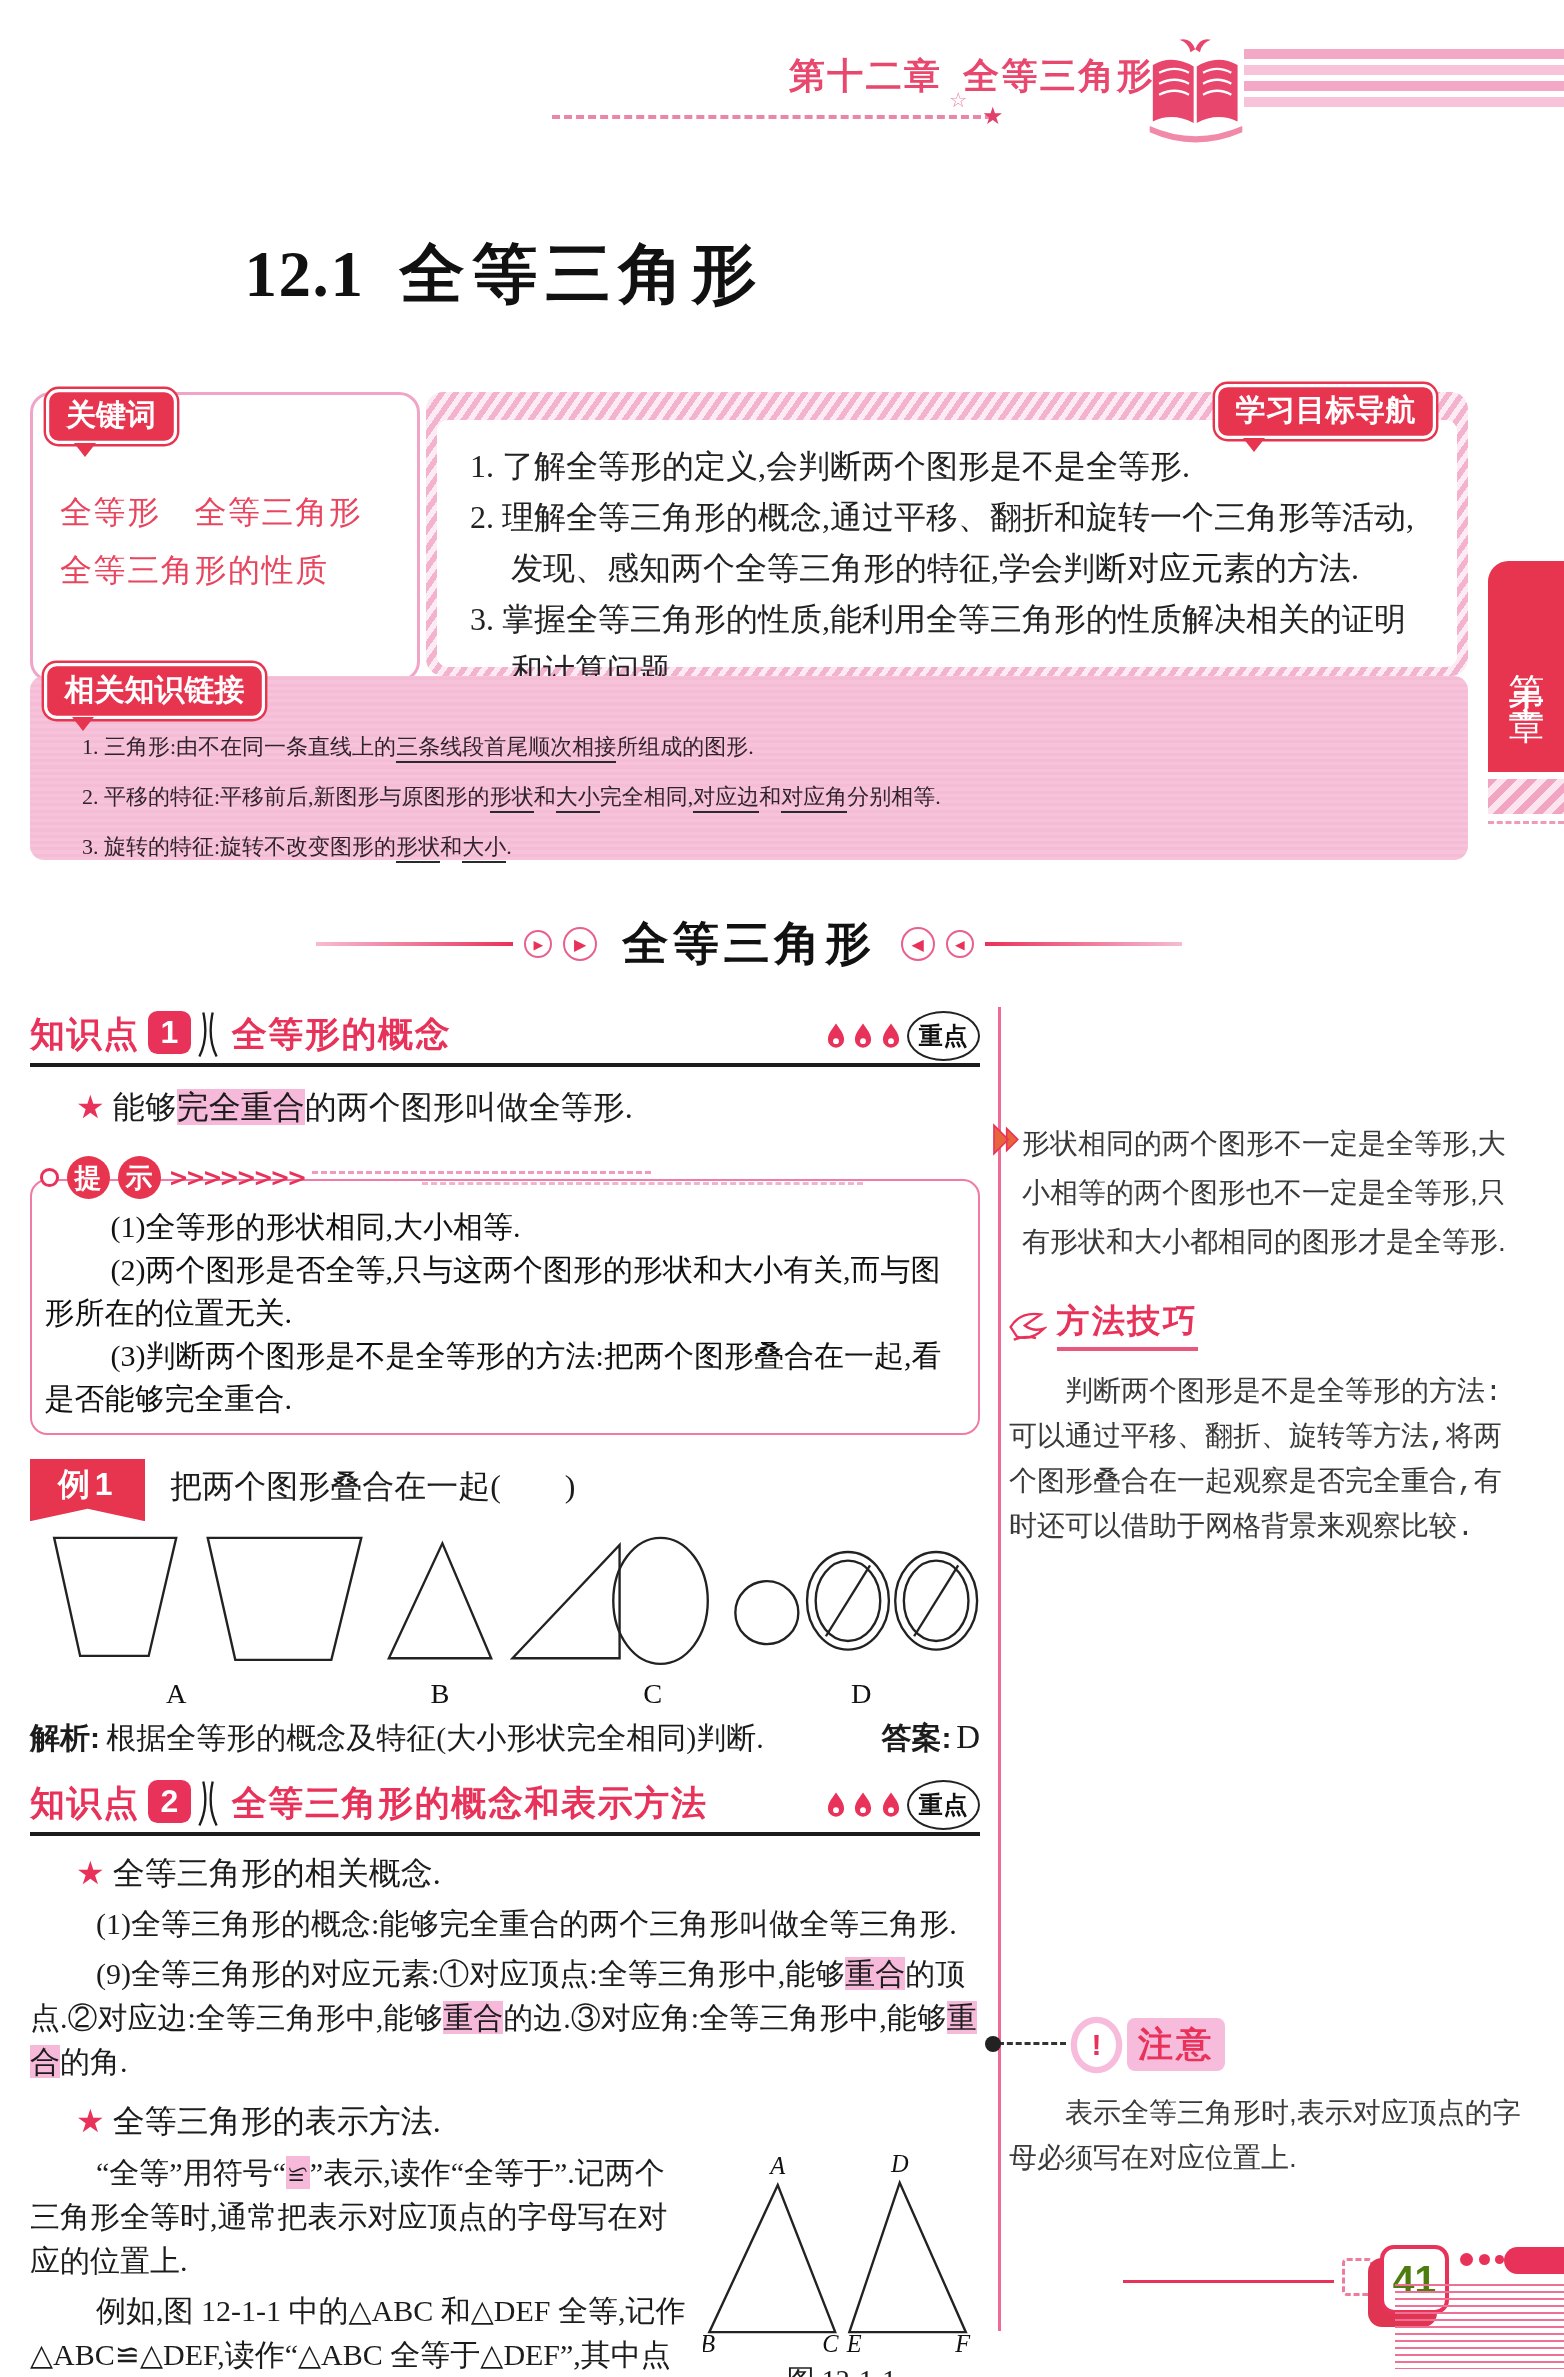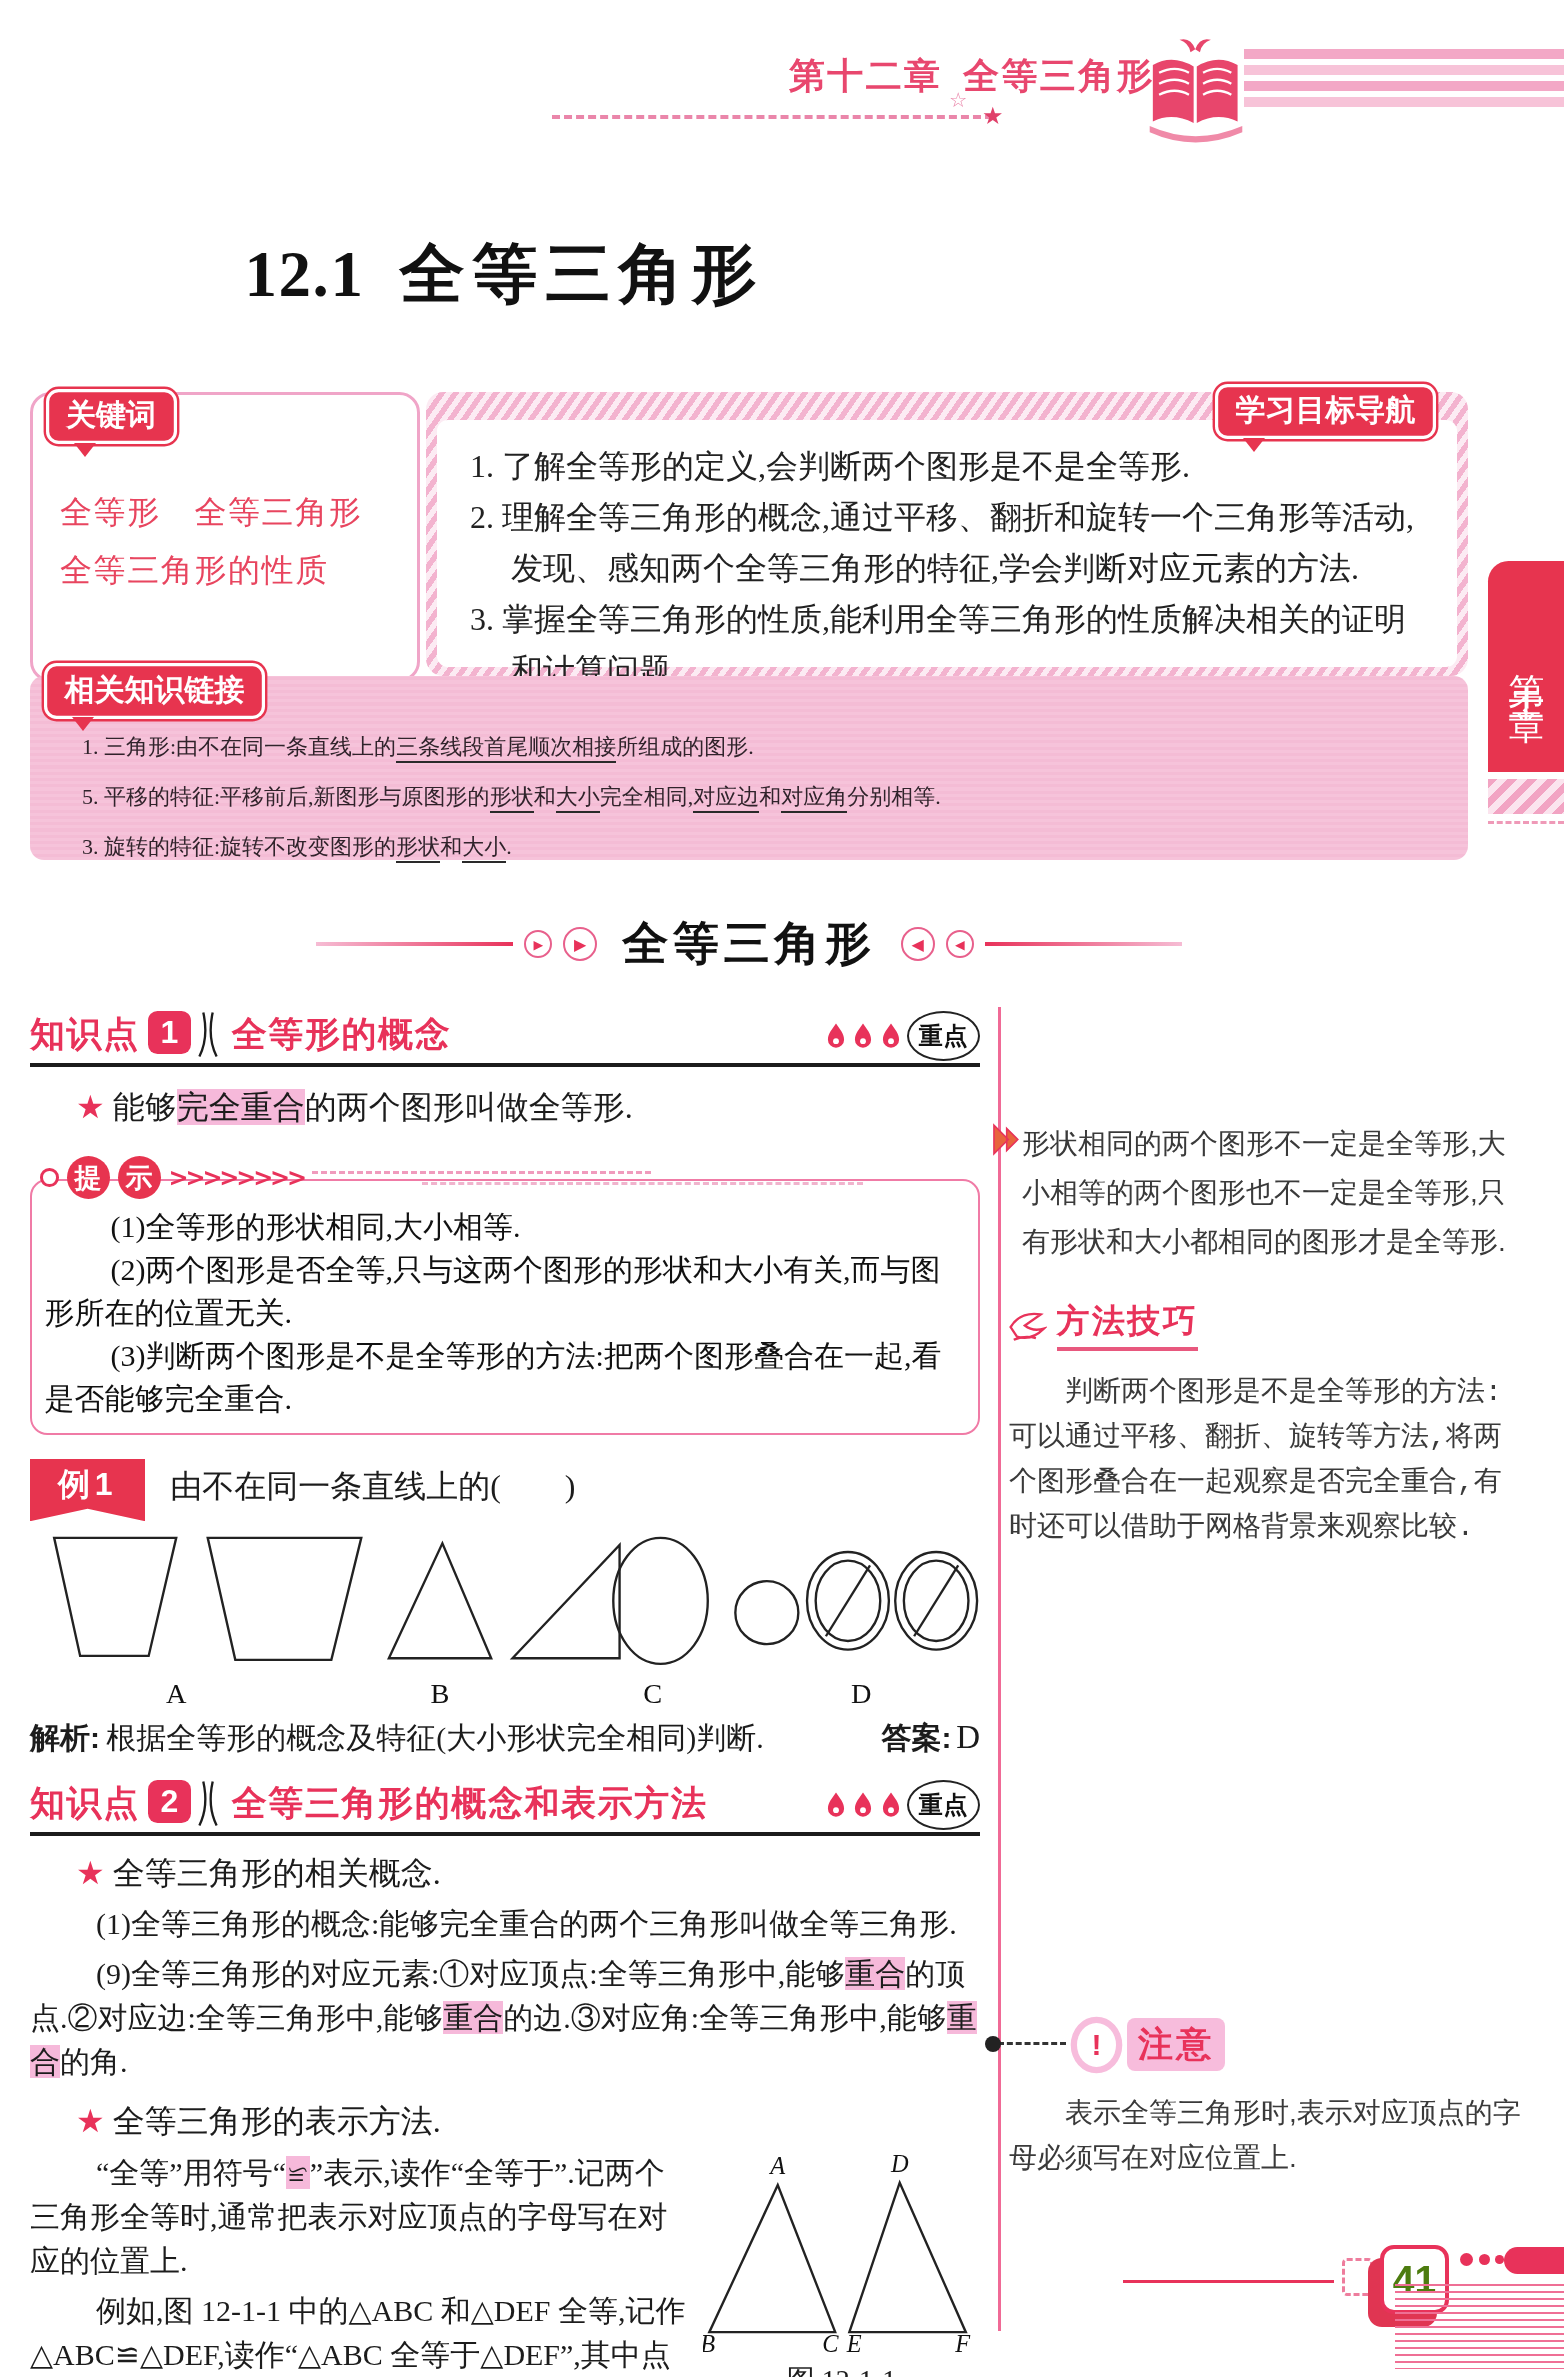--- a/index.html
+++ b/index.html
@@ -207,21 +207,21 @@
       <div class="obj-item">2. 理解全等三角形的概念,通过平移、翻折和旋转一个三角形等活动,发现、感知两个全等三角形的特征,学会判断对应元素的方法.</div>
       <div class="obj-item">3. 掌握全等三角形的性质,能利用全等三角形的性质解决相关的证明和计算问题.</div>
     </div>
     <div class="tag obj-label"><span>学习目标导航</span><i class="tail"></i></div>
   </div>
 
   <div class="links-box">
     <div class="tag links-label"><span>相关知识链接</span><i class="tail"></i></div>
     <div class="links-body">
       <div class="links-item"><span>1. 三角形:由不在同一条直线上的</span><span class="m-u">三条线段首尾顺次相接</span><span>所组成的图形.</span></div>
-      <div class="links-item"><span>5. 平移的特征:平移前后,新图形与原图形的</span><span class="m-u">形状</span><span>和</span><span class="m-u">大小</span><span>完全相同,</span><span class="m-u">对应边</span><span>和</span><span class="m-u">对应角</span><span>分别相等.</span></div>
+      <div class="links-item"><span>2. 平移的特征:平移前后,新图形与原图形的</span><span class="m-u">形状</span><span>和</span><span class="m-u">大小</span><span>完全相同,</span><span class="m-u">对应边</span><span>和</span><span class="m-u">对应角</span><span>分别相等.</span></div>
       <div class="links-item"><span>3. 旋转的特征:旋转不改变图形的</span><span class="m-u">形状</span><span>和</span><span class="m-u">大小</span><span>.</span></div>
     </div>
   </div>
 
   <div class="content-header">
     <span class="line"></span>
     <span class="chev sm">▶</span>
     <span class="chev">▶</span>
     <span class="content-title">全等三角形</span>
     <span class="chev">◀</span>
@@ -268,21 +268,21 @@
         <span class="hint-chev">&gt;&gt;&gt;&gt;&gt;&gt;&gt;&gt;</span>
         <span class="hint-dash"></span>
       </div>
       <p class="hint-item">(1)全等形的形状相同,大小相等.</p>
       <p class="hint-item">(2)两个图形是否全等,只与这两个图形的形状和大小有关,而与图形所在的位置无关.</p>
       <p class="hint-item">(3)判断两个图形是不是全等形的方法:把两个图形叠合在一起,看是否能够完全重合.</p>
     </div>
 
     <div class="ex-row">
       <span class="ex-badge">例1</span>
-      <span class="ex-q">由不在同一条直线上的(　　)</span>
+      <span class="ex-q">把两个图形叠合在一起(　　)</span>
     </div>
 
     <svg class="shapes" width="950" height="189" viewBox="0 0 1205 240" fill="none" stroke="#222" stroke-width="3">
       <path d="M30 15 L185 15 L150 165 L63 165 Z"></path>
       <path d="M225 15 L420 15 L382 170 L260 170 Z"></path>
       <path d="M455 168 L585 168 L523 22 Z"></path>
       <path d="M612 168 L748 168 L748 24 Z"></path>
       <ellipse cx="800" cy="95" rx="60" ry="80"></ellipse>
       <circle cx="935" cy="110" r="40"></circle>
       <g>

